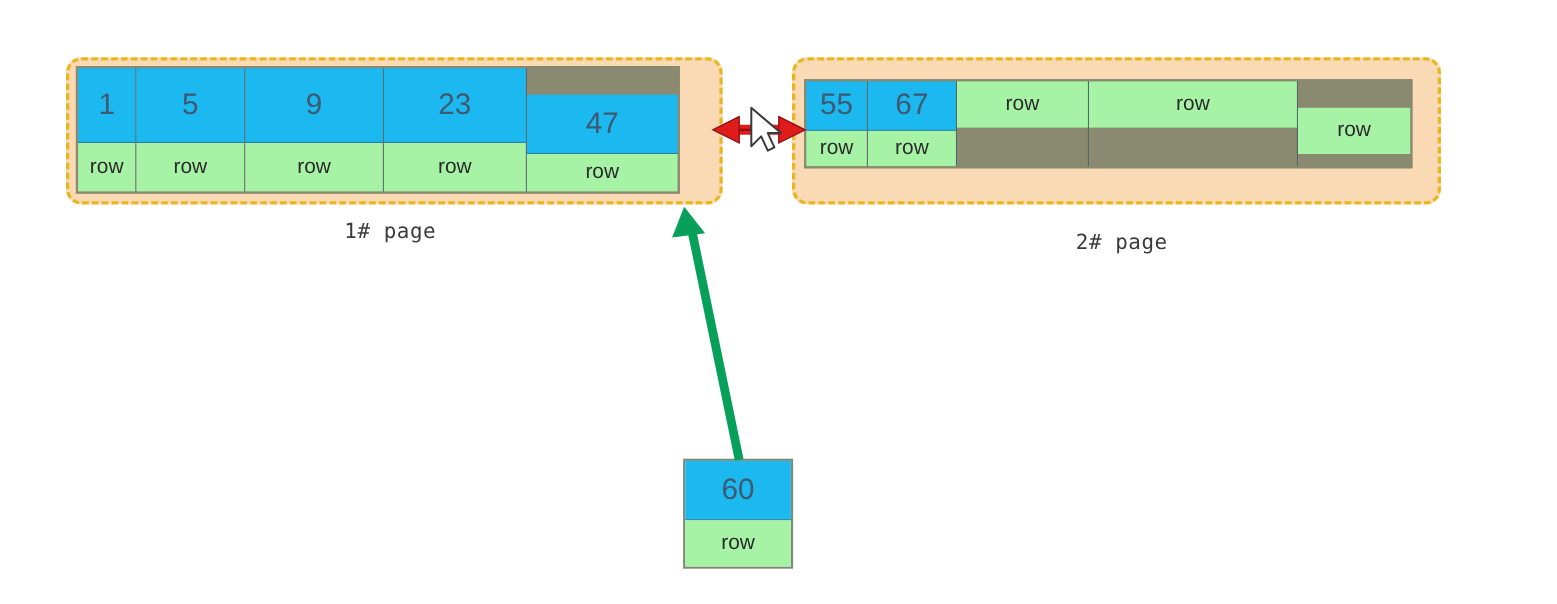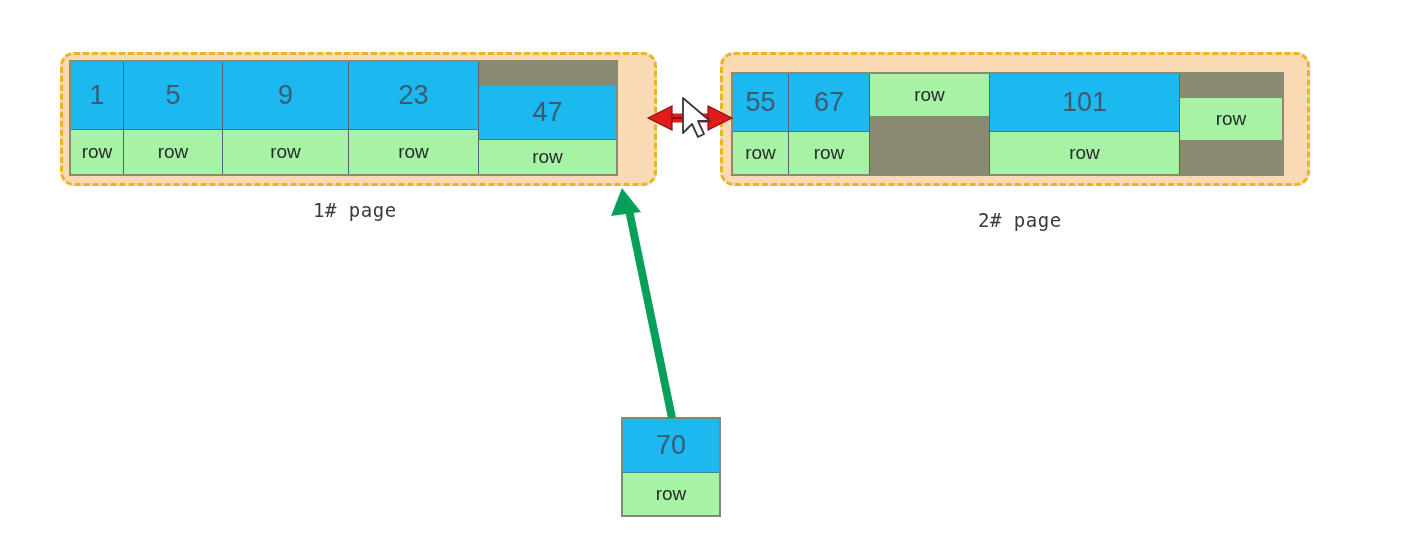--- a/index.html
+++ b/index.html
@@ -138,45 +138,44 @@
     <div class="slot" style="width:137px;">
       <div class="slot-key" style="height:68px;">47</div>
       <div class="slot-row" style="height:44px;">row</div>
     </div>
   </div>
 
   <div class="page-caption" style="left:313px; top:199px;">1# page</div>
 
   <div class="page-box" style="left:720px; top:52px; width:590px; height:134px;"></div>
 
-  <div class="slot-table" style="left:731px; top:72px; width:553px; height:104px;">
+  <div class="slot-table" style="left:731px; top:72px; width:553px; height:81px;">
     <div class="slot" style="width:56px;">
       <div class="slot-key" style="height:58px;">55</div>
       <div class="slot-row" style="height:42px;">row</div>
     </div>
     <div class="slot" style="width:81px;">
       <div class="slot-key" style="height:58px;">67</div>
       <div class="slot-row" style="height:42px;">row</div>
     </div>
     <div class="slot" style="width:120px;">
       <div class="slot-row" style="height:42px;">row</div>
     </div>
     <div class="slot" style="width:190px;">
-      <div class="slot-key" style="height:58px;">101</div>
       <div class="slot-row" style="height:42px;">row</div>
     </div>
     <div class="slot" style="width:102px;">
       <div class="slot-row" style="height:42px;">row</div>
     </div>
   </div>
 
   <div class="page-caption" style="left:978px; top:209px;">2# page</div>
 
   <div class="record-box" style="left:621px; top:417px; width:100px; height:100px;">
-    <div class="record-key" style="height:55px;">70</div>
+    <div class="record-key" style="height:55px;">60</div>
     <div class="record-row" style="height:43px;">row</div>
   </div>
 
   <svg class="overlay" viewBox="0 0 1415 549" width="1415" height="549">
 
     <g>
       <line x1="665" y1="118" x2="715" y2="118" stroke="#e01b1b" stroke-width="9"></line>
       <line x1="665" y1="118" x2="715" y2="118" stroke="#8f0f0f" stroke-width="2"></line>
       <polygon points="648,118 672,106 672,130" fill="#e01b1b" stroke="#8f0f0f" stroke-width="1.2"></polygon>
       <polygon points="732,118 708,106 708,130" fill="#e01b1b" stroke="#8f0f0f" stroke-width="1.2"></polygon>

